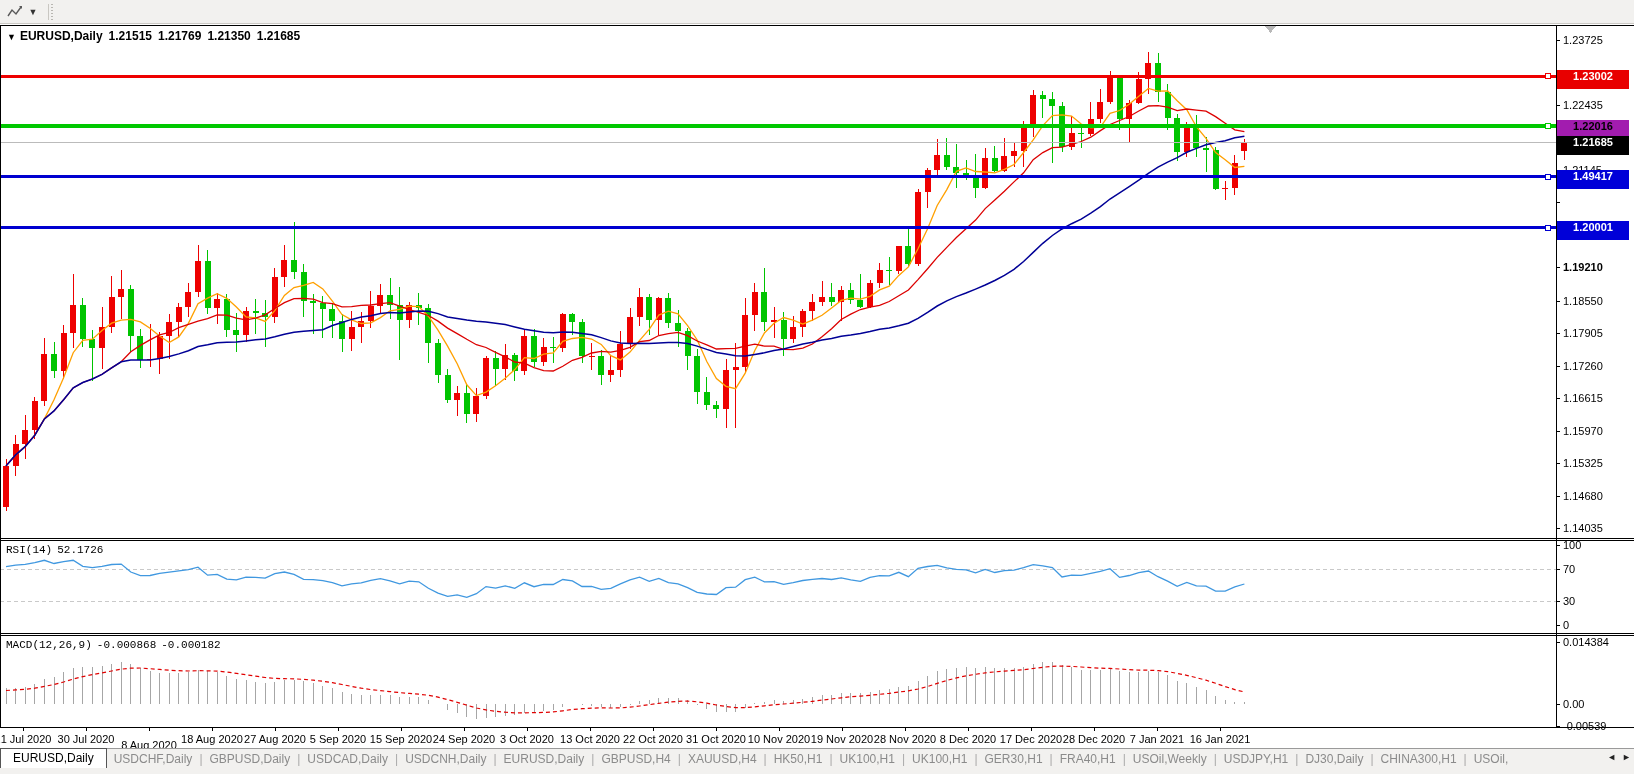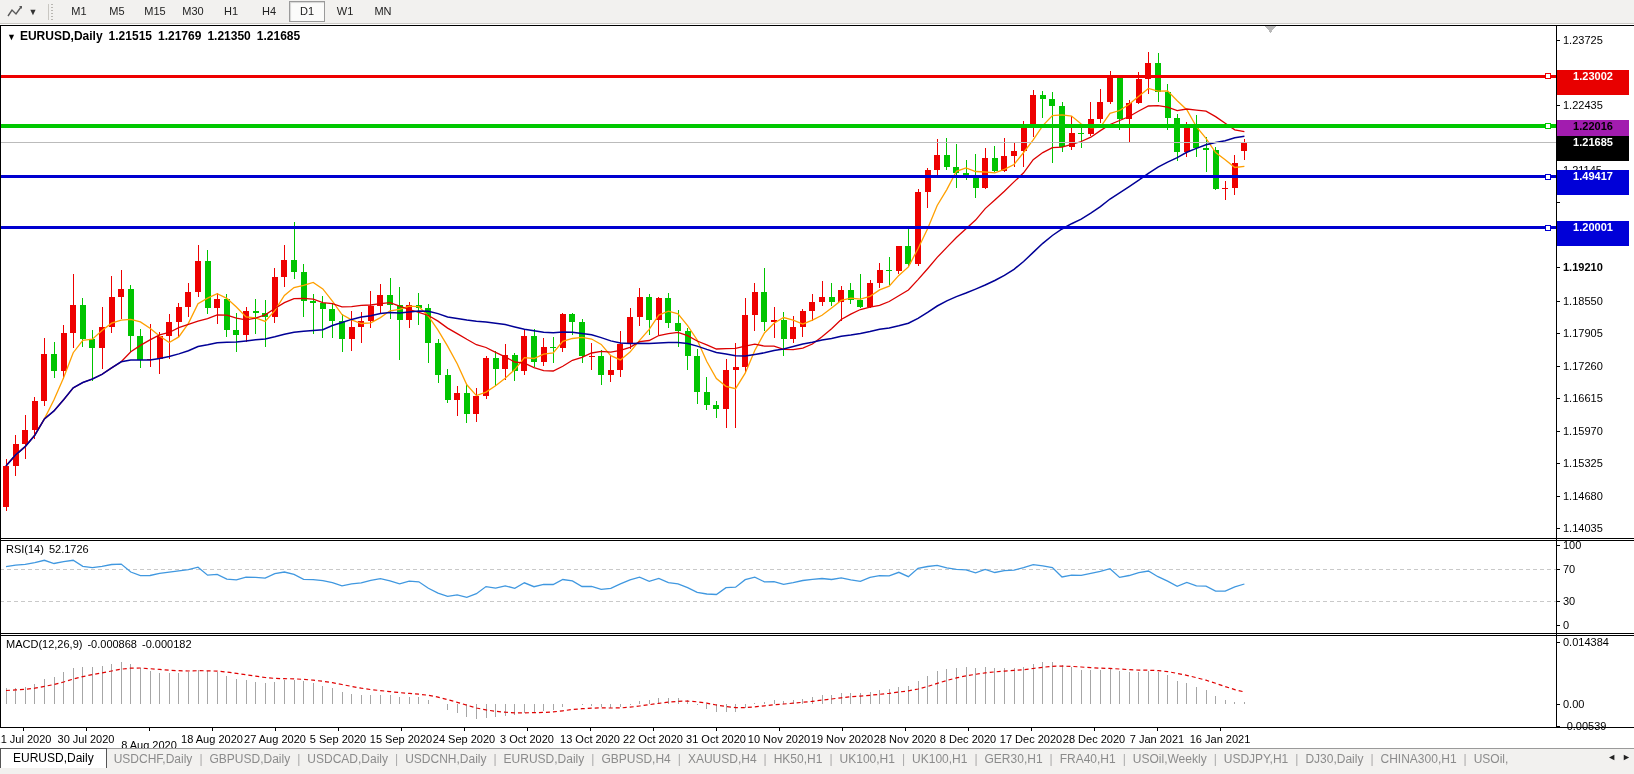--- a/index.html
+++ b/index.html
@@ -17,26 +17,26 @@
   .tfbtn.active{background:#fbfbfa;border:1px solid #9a9a9a;box-shadow:inset 1px 1px 1px rgba(0,0,0,.15);}
   
   .bhline{position:absolute;left:0;width:1634px;height:1px;background:#000;}
   .bvline{position:absolute;width:1px;background:#000;}
   .tbline{position:absolute;left:0;top:23px;width:1634px;height:1px;background:#cbc9c5;}
   
   #chartTitle{position:absolute;left:7px;top:29px;font-size:12px;font-weight:bold;color:#000;}
   #chartTitle .tri{font-size:9px;margin-right:4px;}
   #chartTitle span{margin-right:6px;}
   .indlabel{position:absolute;left:6px;font-size:11px;color:#000;}
-  .indlabel span{margin-right:5px;}
+  .indlabel span{margin-right:5px;font-family:Liberation Mono, monospace;}
   
   #priceAxis{position:absolute;left:1556px;top:0;width:78px;height:774px;}
   .axlab{position:absolute;left:7px;font-size:11px;color:#000;white-space:nowrap;}
   .axtick{position:absolute;left:0;width:4px;height:1px;background:#000;}
-  .badge{position:absolute;left:1px;width:72px;height:25px;line-height:13px;font-size:11px;
+  .badge{position:absolute;left:1px;width:72px;height:19px;line-height:13px;font-size:11px;
          font-weight:bold;text-align:center;}
   #dateAxis{position:absolute;left:0;top:727px;width:1556px;height:21px;}
   .dlab{position:absolute;top:6px;font-size:11px;color:#000;white-space:nowrap;transform:translateX(-50%);}
   .dtick{position:absolute;top:0;width:1px;height:4px;background:#000;}
   
   #tabbar{position:absolute;left:0;top:748px;width:1634px;height:20px;background:#f2f1ef;
           border-top:1px solid #9a9a9a;display:flex;align-items:center;font-size:12px;color:#8b8b8b;}
   .tab{padding:0 7px;white-space:nowrap;cursor:default;}
   .tab-sel{background:#fff;border:1px solid #555;border-bottom:none;color:#000;height:19px;
            line-height:19px;margin-top:-2px;padding:0 12px;}
@@ -53,31 +53,20 @@
 
   <div id="toolbar">
     <div class="tool-icon">
       <svg width="16" height="14" viewBox="0 0 16 14" style="position:static">
         <polyline points="1,11 5,5 9,9 14,2" fill="none" stroke="#5a5a5a" stroke-width="1.4"></polyline>
         <polygon points="12,1 15,1 15,4" fill="#5a5a5a"></polygon>
       </svg>
     </div>
     <div class="caret">▼</div>
     <div class="grip"></div>
-    <div id="tfButtons" style="display:flex;">
-        <div class="tfbtn">M1</div>
-        <div class="tfbtn">M5</div>
-        <div class="tfbtn">M15</div>
-        <div class="tfbtn">M30</div>
-        <div class="tfbtn">H1</div>
-        <div class="tfbtn">H4</div>
-        <div class="tfbtn active">D1</div>
-        <div class="tfbtn">W1</div>
-        <div class="tfbtn">MN</div>
-      </div>
   </div>
   <div class="tbline"></div>
 
   <svg id="svgMain" width="1556" height="513" viewBox="0 25 1556 513" style="top:25px" shape-rendering="crispEdges">
       <g>
         <line x1="6" y1="459.3954659949624" x2="6" y2="511.2846347607054" stroke="#ee0000" stroke-width="1"></line>
         <rect x="3" y="465.944584382871" width="6" height="40.80604534005039" fill="#ee0000"></rect>
         <line x1="15.6" y1="434.710327455919" x2="15.6" y2="475.51637279596935" stroke="#ee0000" stroke-width="1"></line>
         <rect x="12.6" y="443.7783375314859" width="6" height="22.166246851385154" fill="#ee0000"></rect>
         <line x1="25.2" y1="415.062972292191" x2="25.2" y2="458.891687657431" stroke="#ee0000" stroke-width="1"></line>

